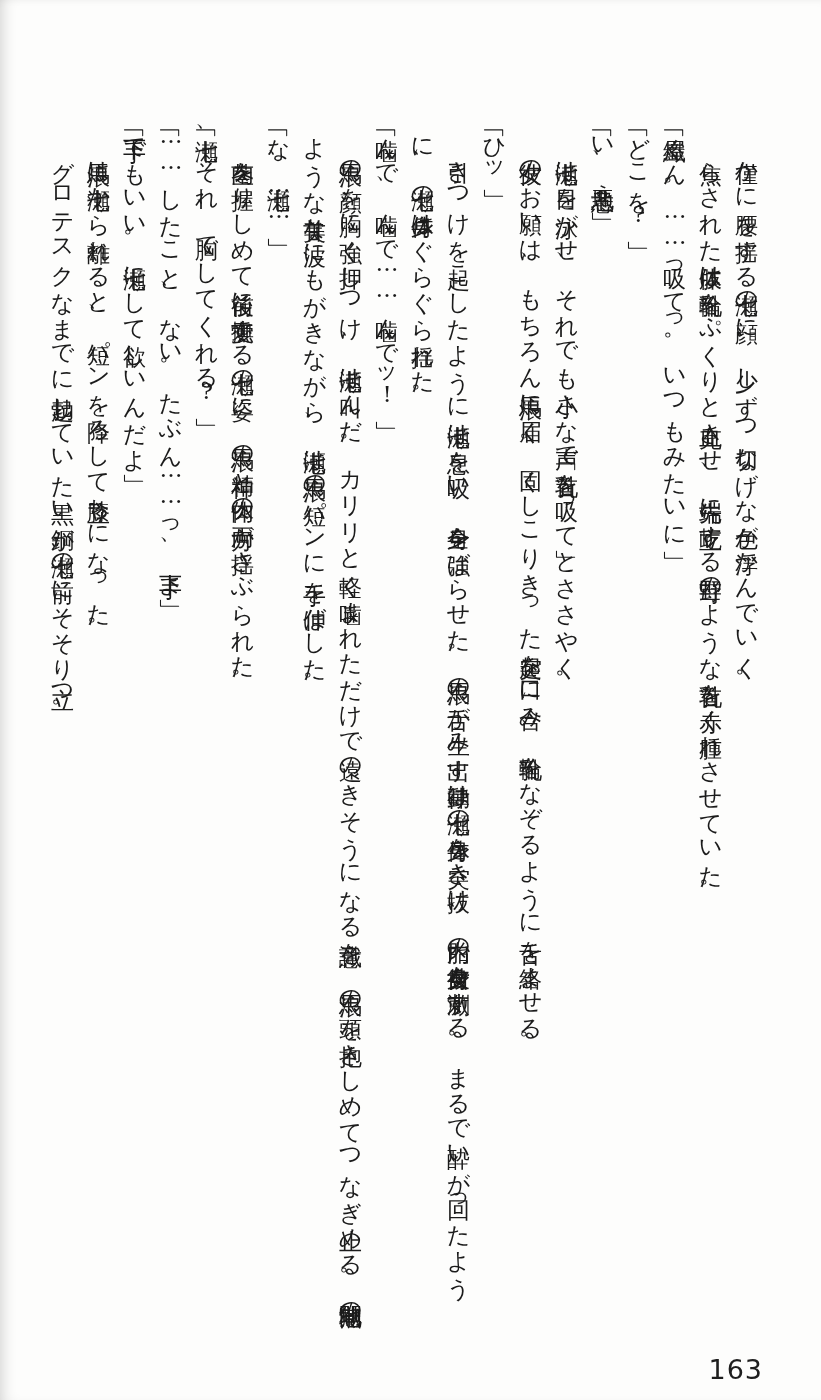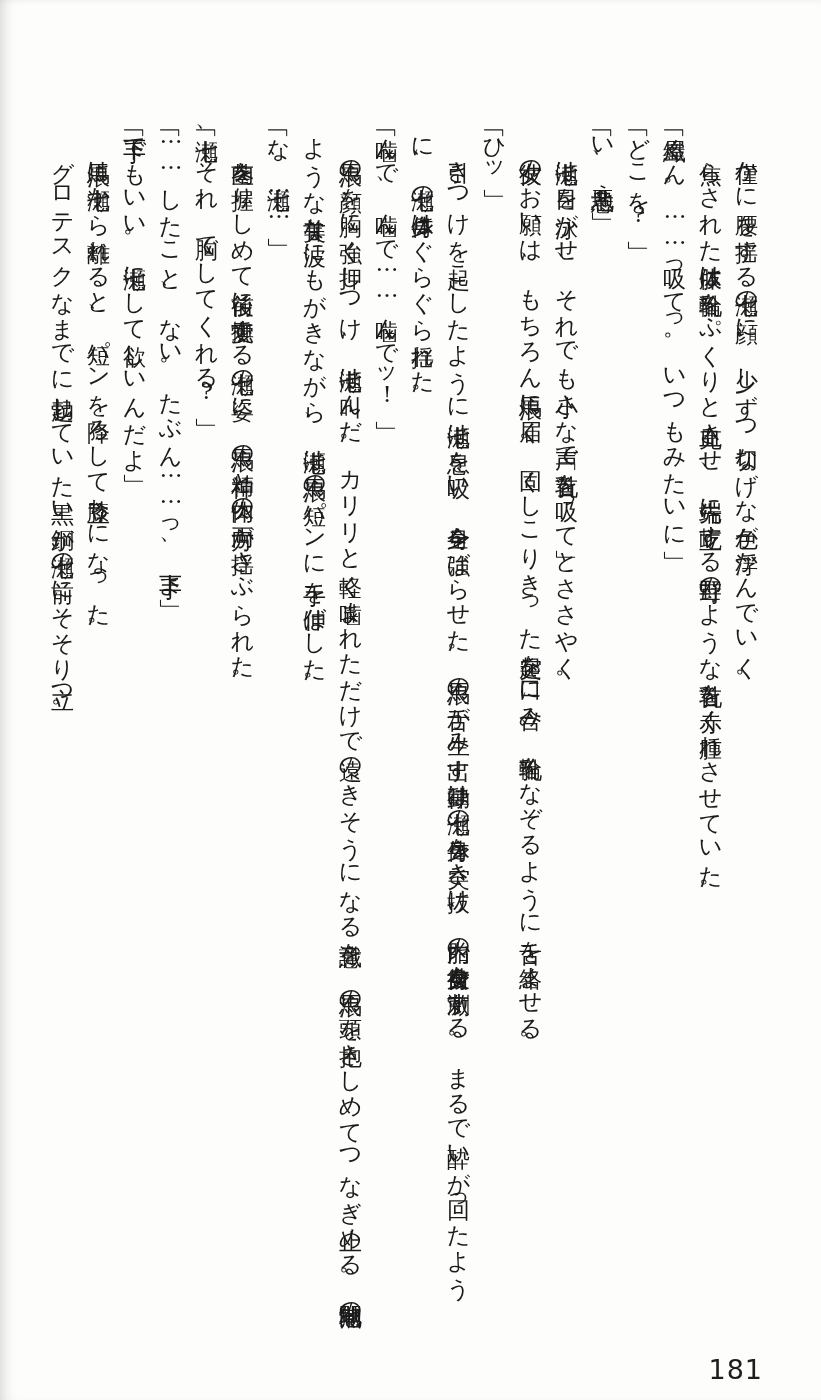--- a/index.html
+++ b/index.html
@@ -66,15 +66,15 @@
     <p>　浪馬の顔を胸に強く押しつけ、七瀬は叫んだ。カリリと軽く噛まれただけで遠のきそうになる意識を、浪馬の頭を抱きしめてつなぎ止める。無間地獄のような甘美な波にもがきながら、七瀬は浪馬の短パンに手を伸ばした。</p>
     <p>「な、七瀬……」</p>
     <p>　肉茎を握りしめて前後に愛撫する七瀬の姿に、浪馬の精神と肉体の両方が揺さぶられた。</p>
     <p>「七瀬、それ、胸でしてくれる?」</p>
     <p>「……したこと、ない。たぶん……っ、下手よ」</p>
     <p>「下手でもいい。七瀬にして欲しいんだよ」</p>
     <p>　浪馬は七瀬から離れると、短パンを降ろして膝立ちになった。</p>
     <p>　グロテスクなまでに勃起していた黒い鋼が七瀬の前にそそり立つ。</p>
   </div>
 
-  <div class="page-number">181</div>
+  <div class="page-number">163</div>
 
 </div>
 
 </body></html>

